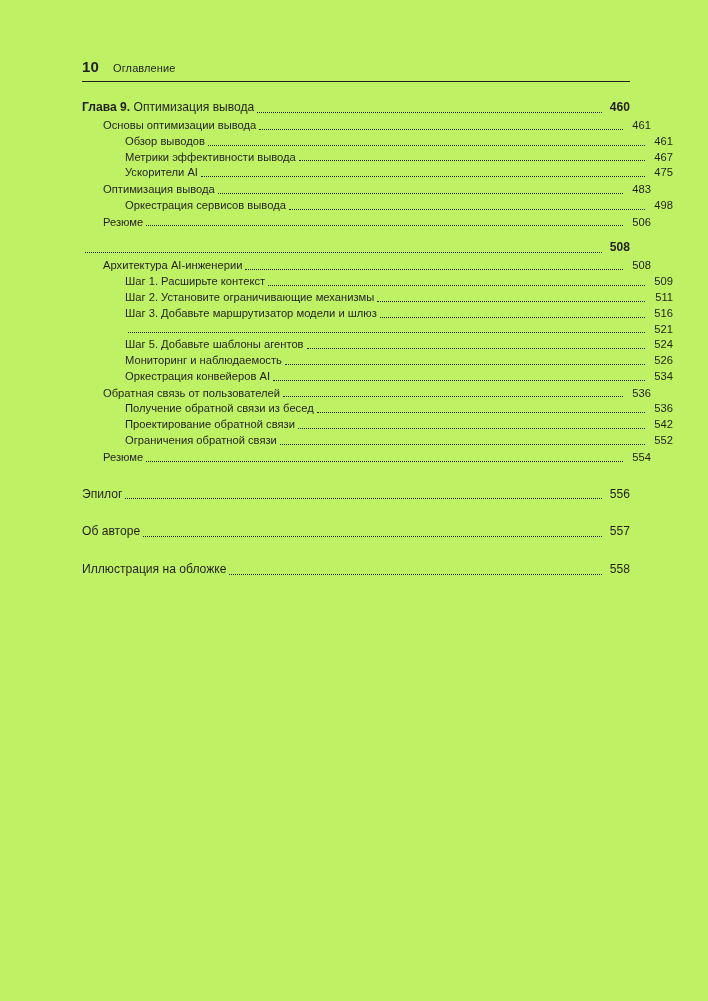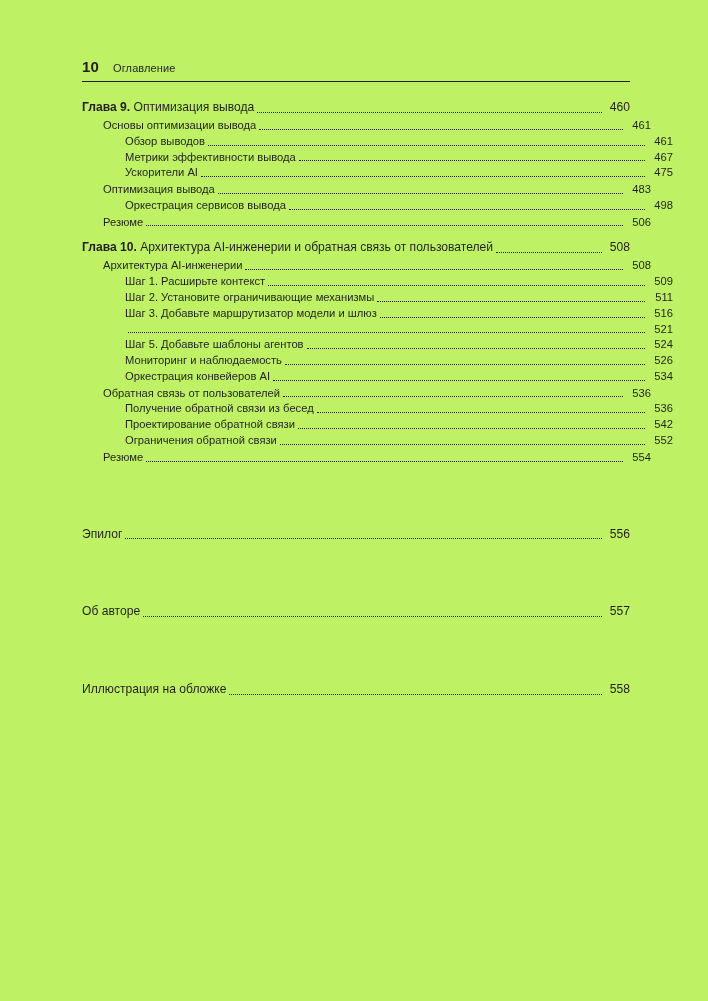--- a/index.html
+++ b/index.html
@@ -91,32 +91,31 @@
   .lvl-chapter .label,
   .lvl-chapter .page {
     font-size: 12.1px;
   }
   .lvl-chapter .label b {
     font-weight: bold;
   }
   .lvl-chapter .label .chaptitle {
     font-weight: normal;
   }
-  .lvl-chapter .page { font-weight: normal; text-align: right; }
+  .lvl-chapter .page { font-weight: bold; text-align: right; }
   .lvl-chapter .dots { border-bottom-width: 1.2px; margin-bottom: 3px; }
 
   .lvl-1 { padding-left: 21px; margin-top: 2px; }
   .lvl-2 { padding-left: 43px; margin-top: 1px; }
 
   .lvl-top {
     margin-top: 22px;
   }
   .lvl-top .label, .lvl-top .page {
     font-size: 12.1px;
-    margin-top: 40px;
   }
 </style>
 </head>
 <body>
 
 <div class="page">
   <div class="content">
 
     <div class="page-header">
       <span class="page-number">10</span>
@@ -158,21 +157,20 @@
           <span class="label">Оркестрация сервисов вывода</span>
           <span class="dots"></span>
           <span class="page">498</span>
         </div>
         <div class="row lvl-1">
           <span class="label">Резюме</span>
           <span class="dots"></span>
           <span class="page">506</span>
         </div>
         <div class="row lvl-chapter">
-          <span class="label"><b>Глава 10.</b><span class="chaptitle"> Архитектура AI-инженерии и обратная связь от пользователей</span></span>
           <span class="dots"></span>
           <span class="page">508</span>
         </div>
         <div class="row lvl-1">
           <span class="label">Архитектура AI-инженерии</span>
           <span class="dots"></span>
           <span class="page">508</span>
         </div>
         <div class="row lvl-2">
           <span class="label">Шаг 1. Расширьте контекст</span>

